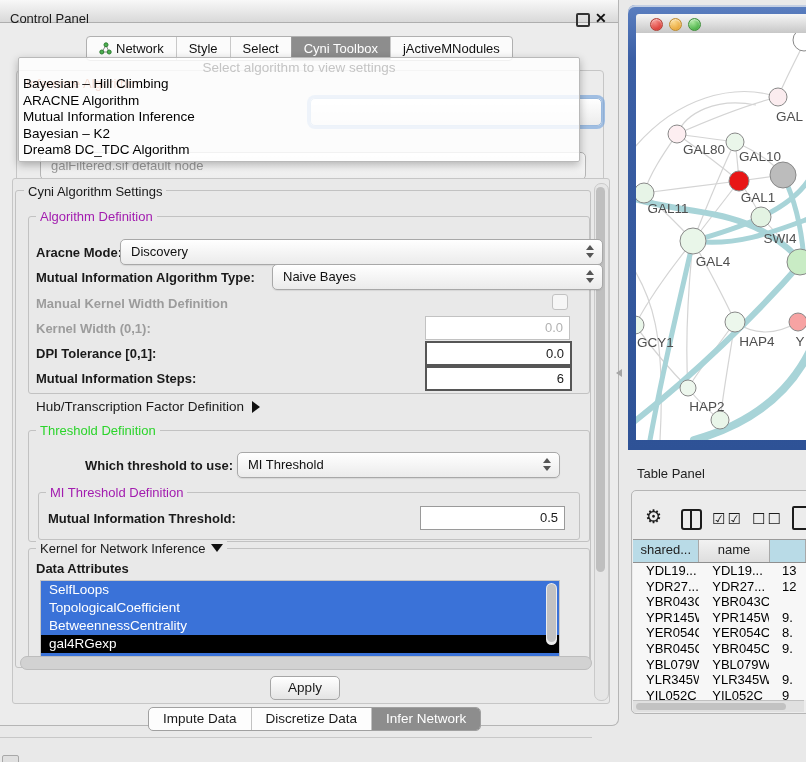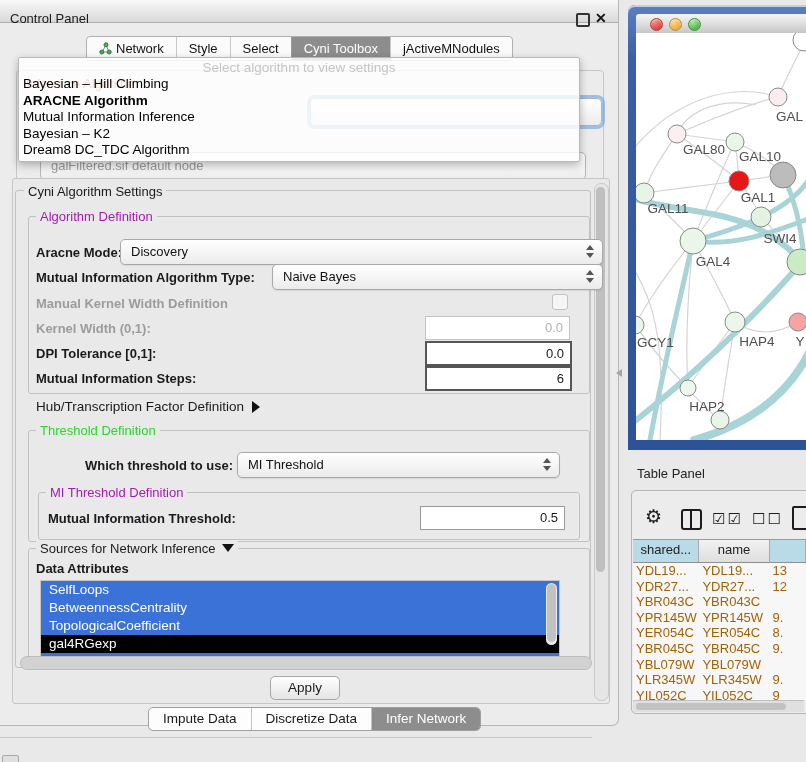--- a/index.html
+++ b/index.html
@@ -34,21 +34,21 @@
   .ghost-combo2{left:40px;top:152px;width:534px;height:26px;border-radius:5px;
       background:linear-gradient(#fdfdfd,#ededed);border:1px solid #b5b5b5;
       color:#9a9a9a;line-height:26px;padding-left:10px;}
 
   
   .popup{left:18px;top:57px;width:560px;background:rgba(255,255,255,0.82);
          border:1px solid #b9b9b9;border-radius:2px;z-index:40;
          box-shadow:0 3px 9px rgba(0,0,0,0.28);padding-bottom:2px;}
   .popup-hint{text-align:center;color:#c4c4c4;font-size:13.5px;line-height:17px;padding-top:1px;}
   .popup-item{font-size:13.5px;line-height:16.5px;padding-left:4px;color:#000;white-space:nowrap;}
-  .popup-item.bold{font-weight:700;}
+  .popup-item.bold{font-weight:400;}
 
   
   .content-panel{left:12px;top:178px;width:596px;height:524px;background:#e9e9e9;
                  border:1px solid #c6c6c6;border-radius:3px;}
   .gbox{border:1px solid #c2c2c2;border-radius:3px;}
   .gtitle{position:absolute;background:#e9e9e9;padding:0 4px;font-size:13px;white-space:nowrap;}
   .blue{color:#a21caf;}
   .green{color:#2bd42b;}
   .lbl{font-weight:700;font-size:13px;color:#1a1a1a;white-space:nowrap;}
   .lbl.dis{color:#9c9c9c;}
@@ -124,21 +124,21 @@
   .tool-unchecks{left:752px;top:510px;font-size:15px;color:#1c1c1c;letter-spacing:2px;}
   .tool-page{left:792px;top:506px;width:15px;height:20px;border:2px solid #1c1c1c;border-radius:2px;}
 
   .tbl{left:633px;top:539px;width:173px;height:161px;overflow:hidden;background:#f7f7f7;}
   .tbl-head{display:flex;height:22px;border-top:1px solid #9a9a9a;border-bottom:1px solid #8f8f8f;}
   .th{box-sizing:border-box;border-right:1px solid #a9a9a9;text-align:center;line-height:20px;
       font-size:13px;color:#222;overflow:hidden;white-space:nowrap;}
   .th.c1,.th.c3{background:#b9dbe7;}
   .th.c2{background:linear-gradient(#f2f2f2,#dedede);}
   .tr{display:flex;height:15.6px;}
-  .td{box-sizing:border-box;padding-left:3px;font-size:13px;line-height:15.6px;color:#a16207;
+  .td{box-sizing:border-box;padding-left:13px;font-size:13px;line-height:15.6px;color:#000000;
       overflow:hidden;white-space:nowrap;}
   .tbl-hscroll{left:633px;top:700px;width:171px;height:11px;background:#e0e0e0;border-top:1px solid #c0c0c0;}
   .tbl-hthumb{position:absolute;left:3px;top:2px;width:150px;height:7px;background:#c2c2c2;border-radius:4px;}
 </style>
 </head>
 <body>
 
 <div class="screen">
 
   <div class="abs cp-window"></div>
@@ -247,30 +247,30 @@
       </span>
   </div>
 
   <div class="abs gbox" style="left:38px;top:492px;width:540px;height:46px;"></div>
   <div class="gtitle blue" style="left:46px;top:485px;">MI Threshold Definition</div>
   <div class="abs lbl" style="left:48px;top:511px;">Mutual Information Threshold:</div>
   <div class="abs field" style="left:420px;top:506px;width:137px;height:22px;border:1px solid #9a9a9a;">0.5</div>
 
   <div class="abs gbox" style="left:28px;top:548px;width:560px;height:112px;"></div>
   <div class="gtitle" style="left:36px;top:541px;">
-    <span>Sources for Network Inference</span><span class="tri-down"></span>
+    <span>Kernel for Network Inference</span><span class="tri-down"></span>
   </div>
   <div class="abs lbl" style="left:36px;top:561px;">Data Attributes</div>
   <div class="abs attr-list" id="attr-list">
     <div class="attr-scroll">
         <div class="attr-thumb"></div>
       </div>
   <div class="attr-item" style="background: rgb(58, 114, 216);">SelfLoops</div>
+      <div class="attr-item" style="background: rgb(58, 114, 216);">TopologicalCoefficient</div>
       <div class="attr-item" style="background: rgb(58, 114, 216);">BetweennessCentrality</div>
-      <div class="attr-item" style="background: rgb(58, 114, 216);">TopologicalCoefficient</div>
       <div class="attr-item" style="background: #000000;">gal4RGexp</div>
       <div class="attr-item" style="background: rgb(58, 114, 216); height: 6px;"></div>
     </div>
   <div class="abs hscroll-big"></div>
 
   <div class="abs apply-btn">Apply</div>
 
   <div class="abs seg-bar" id="seg-bar">
       <div class="seg">Impute Data</div>
       <div class="seg">Discretize Data</div>

